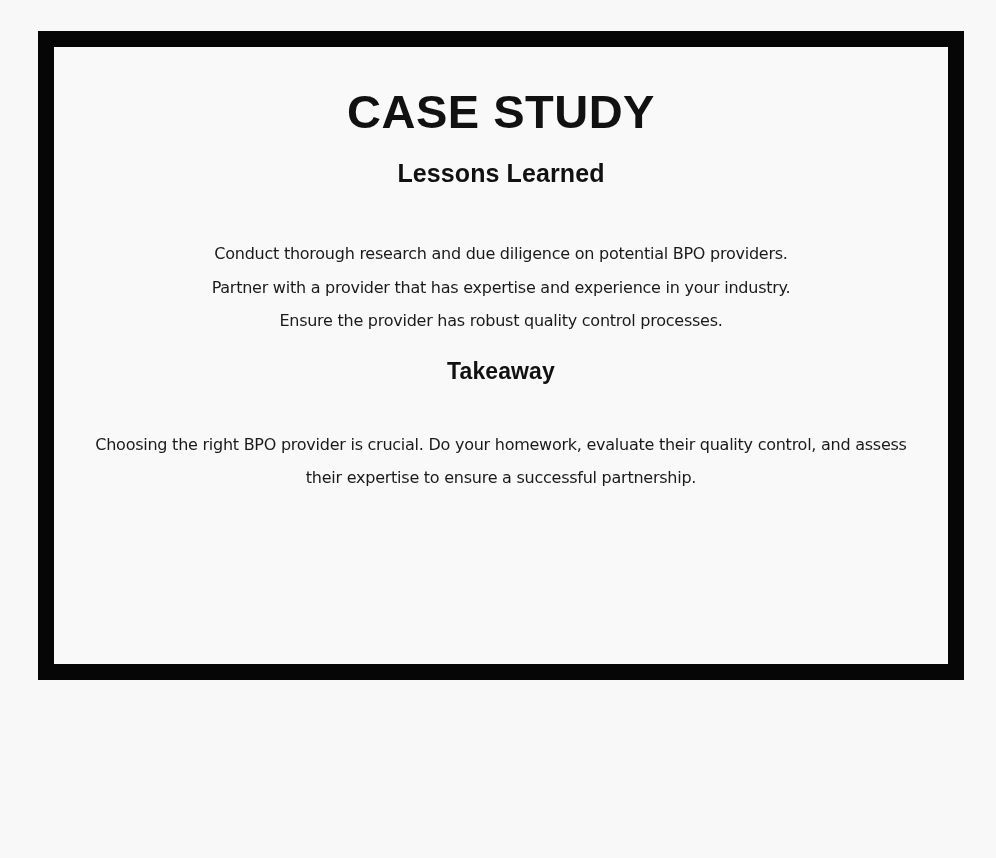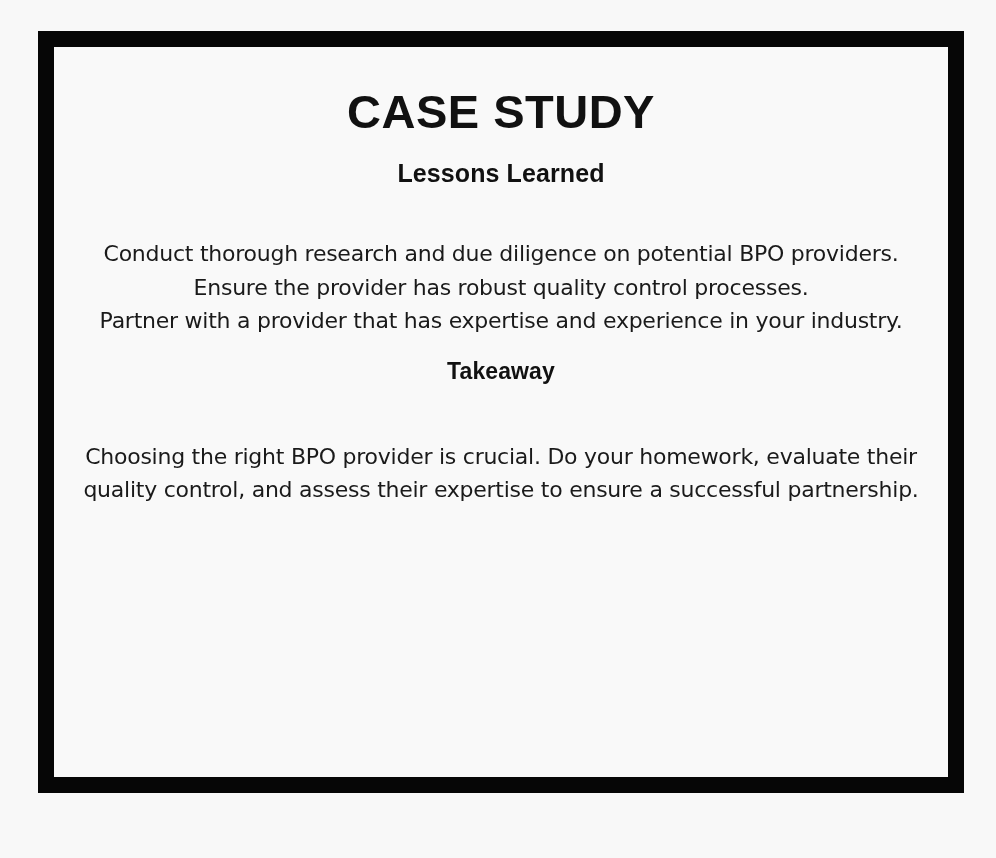--- a/index.html
+++ b/index.html
@@ -14,21 +14,21 @@
     font-family: "DejaVu Sans", sans-serif;
     -webkit-font-smoothing: antialiased;
     overflow: hidden;
   }
 
   .card-frame {
     position: absolute;
     left: 38px;
     top: 31px;
     width: 926px;
-    height: 762px;
+    height: 649px;
     box-sizing: border-box;
     border: 16px solid #060606;
     background: #f9f9f9;
   }
 
   .card-inner {
     position: relative;
     width: 100%;
     height: 100%;
     box-sizing: border-box;
@@ -73,46 +73,46 @@
   }
   .heading-lessons { }
   .heading-takeaway {
     margin-top: 20px;
     font-size: 23px;
   }
 
   
   .body-block {
     font-family: "DejaVu Sans", sans-serif;
-    font-size: 22px;
+    font-size: 16px;
     line-height: 33.5px;
     color: #1a1a1a;
     width: 840px;
     letter-spacing: -0.25px;
   }
   .lessons-body { margin-top: 29px; }
-  .takeaway-body { margin-top: 36px; }
+  .takeaway-body { margin-top: 24px; }
 
   .body-line { display: block; }
 </style>
 </head>
 <body>
 
 <div class="card-frame">
   <div class="card-inner">
 
     <h1 class="title">CASE STUDY</h1>
 
 
     <h2 class="section-heading heading-lessons">Lessons Learned</h2>
 
     <div class="body-block lessons-body">
       <span class="body-line">Conduct thorough research and due diligence on potential BPO providers.</span>
+      <span class="body-line">Partner with a provider that has expertise and experience in your industry.</span>
       <span class="body-line">Ensure the provider has robust quality control processes.</span>
-      <span class="body-line">Partner with a provider that has expertise and experience in your industry.</span>
     </div>
 
     <h2 class="section-heading heading-takeaway">Takeaway</h2>
 
     <p class="body-block takeaway-body">Choosing the right BPO provider is crucial. Do your homework, evaluate their quality control, and assess their expertise to ensure a successful partnership.</p>
 
   </div>
 </div>
 
 </body></html>

